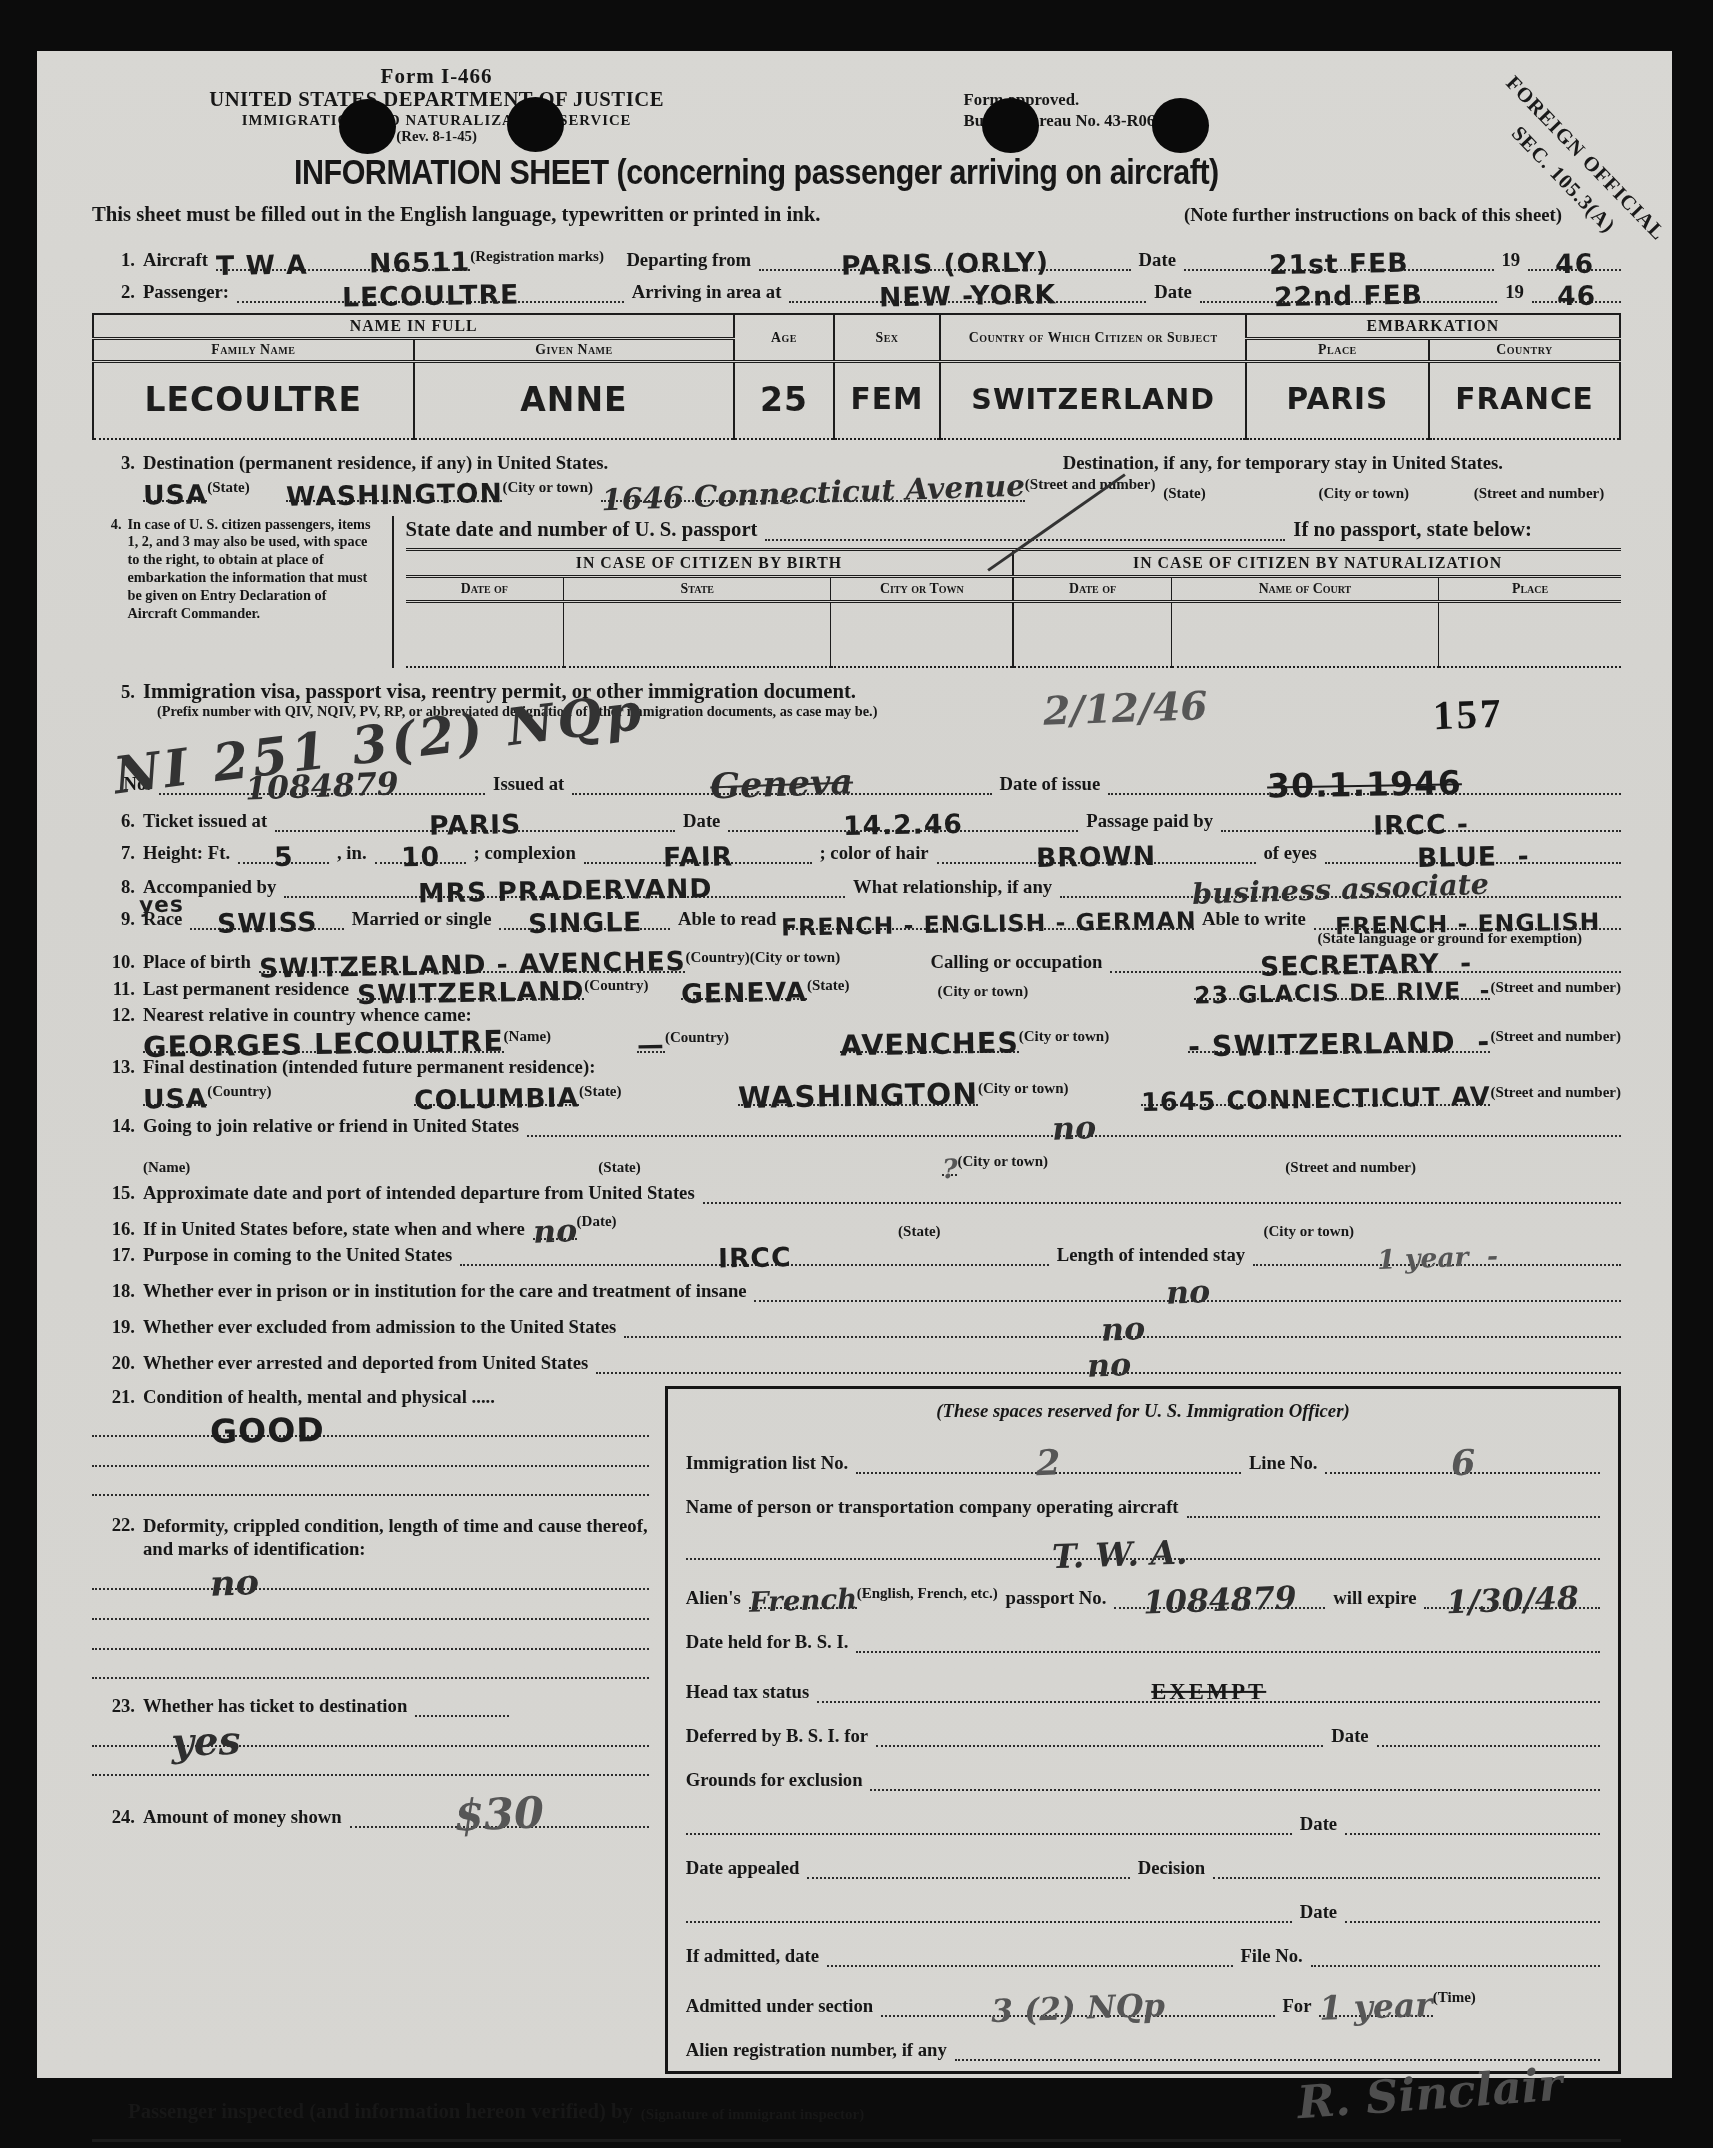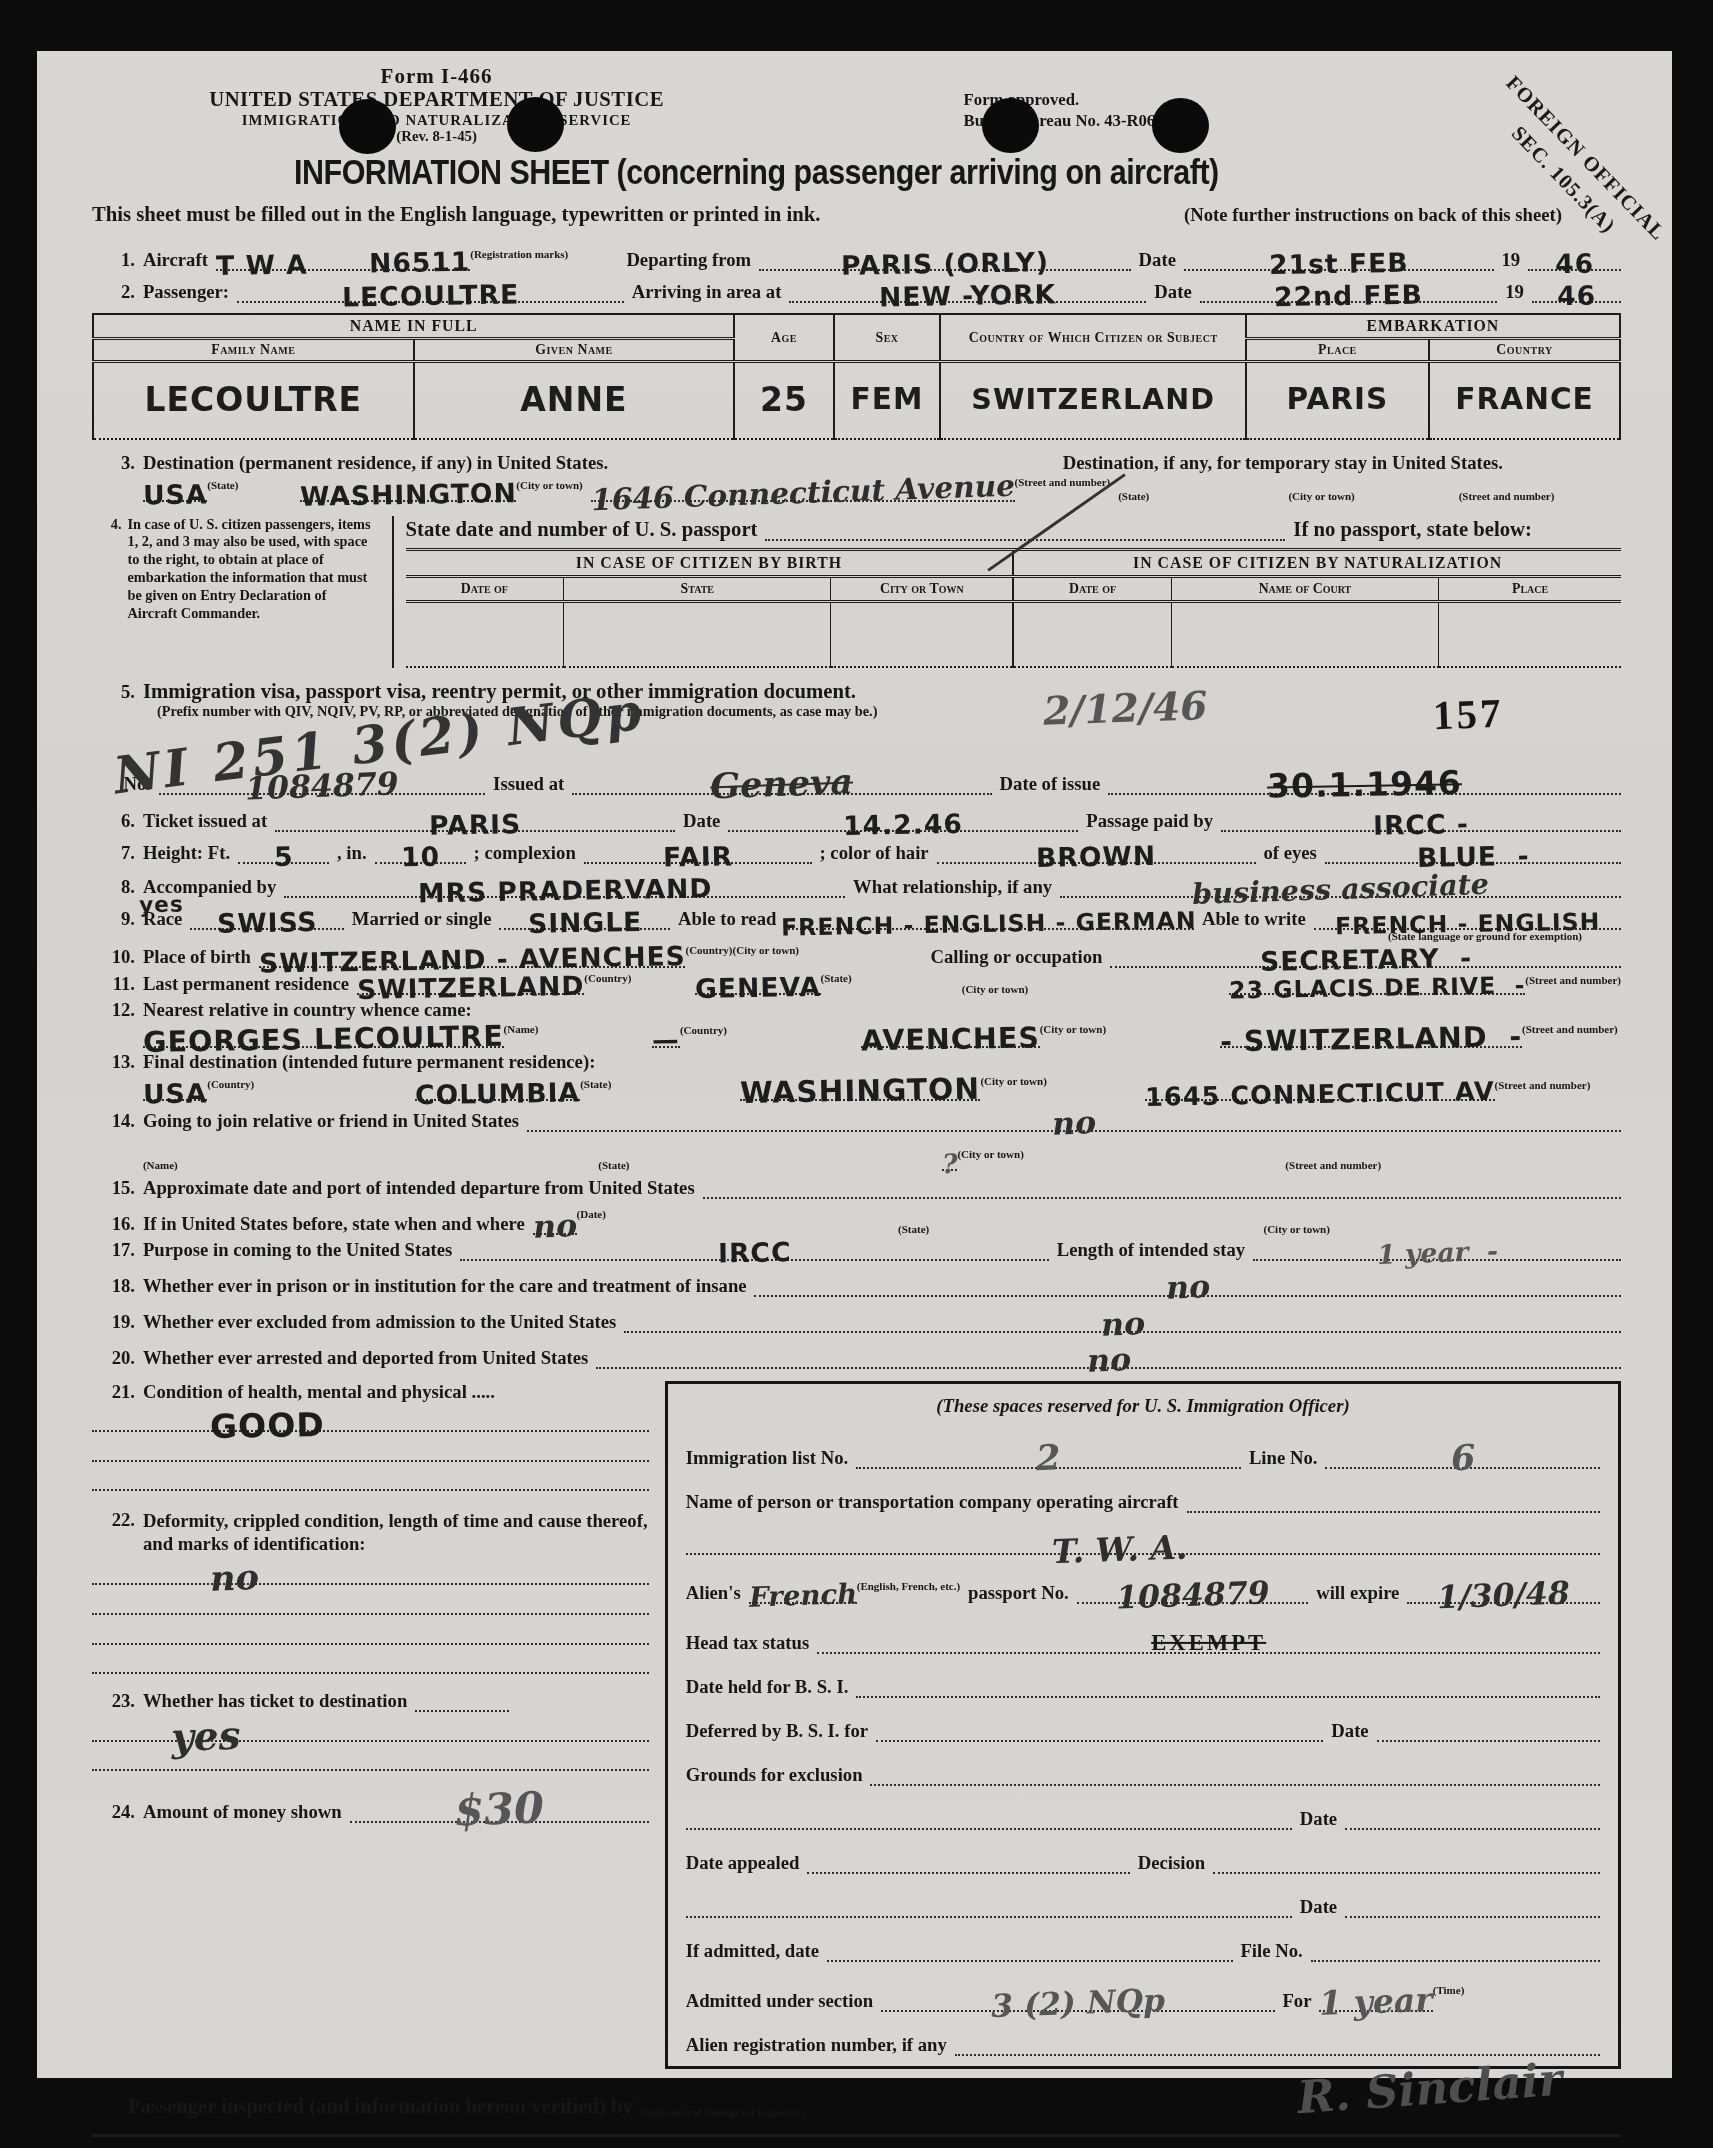--- a/index.html
+++ b/index.html
@@ -11,21 +11,21 @@
     padding:13.8px 51px 9.9px 55px;box-sizing:border-box;}
   .hole{position:absolute;width:57px;height:55px;border-radius:50%;background:#0a0a0a;}
   
   .b{font-weight:bold;}
   .row{display:flex;align-items:flex-end;gap:7.9px;margin-top:8.9px;}
   .num{font-weight:bold;flex:none;width:43px;text-align:right;}
   .lbl{font-weight:bold;white-space:nowrap;}
   .dots{flex:1;border-bottom:2px dotted #2a2a2a;display:flex;justify-content:center;align-items:flex-end;min-width:17.7px;position:relative;}
   .seg{display:flex;flex-direction:row;}
   .segline{border-bottom:2px dotted #2a2a2a;display:flex;justify-content:center;align-items:flex-end;min-height:9.9px;}
-  .sub{font-size:11px;font-weight:bold;text-align:right;white-space:nowrap;}
+  .sub{font-size:15px;font-weight:bold;text-align:right;white-space:nowrap;}
   
   .hw{font-family:"DejaVu Sans",sans-serif;font-weight:bold;font-size:26.6px;line-height:.8;
       letter-spacing:1px;white-space:pre;color:#1d1d1d;transform:rotate(-1deg) translateY(4.9px);}
   .hwsm{font-size:21.7px;}
   .hwc{font-family:"DejaVu Serif",serif;font-style:italic;font-weight:bold;font-size:25.6px;
       line-height:.8;white-space:pre;color:#2e2e2e;transform:rotate(-2deg) translateY(4.9px);}
   .pc{font-family:"DejaVu Serif",serif;font-style:italic;font-weight:bold;font-size:26.6px;
       line-height:.8;white-space:pre;color:#565656;transform:rotate(-2deg) translateY(4.9px);}
   .strike{text-decoration:line-through;text-decoration-thickness:2px;}
   .header{display:flex;align-items:flex-start;}
@@ -635,28 +635,28 @@
         <span class="lbl">passport No.</span>
         <span class="dots" style="flex:1.2">
               <span class="hwc" style="font-size:31.5px">1084879</span>
             </span>
         <span class="lbl">will expire</span>
         <span class="dots" style="flex:1">
               <span class="hwc" style="font-size:31.5px">1/30/48</span>
             </span>
       </div>
       <div class="row">
+        <span class="lbl">Date held for B. S. I.</span>
+        <span class="dots" style="flex:1"></span>
+      </div>
+      <div class="row">
         <span class="lbl">Head tax status</span>
         <span class="dots" style="flex:1">
               <span class="b strike" style="font-size:22.7px;letter-spacing:3px;transform:translateY(3.9px)">EXEMPT</span>
             </span>
-      </div>
-      <div class="row">
-        <span class="lbl">Date held for B. S. I.</span>
-        <span class="dots" style="flex:1"></span>
       </div>
       <div class="row">
         <span class="lbl">Deferred by B. S. I. for</span>
         <span class="dots" style="flex:1.6"></span>
         <span class="lbl">Date</span>
         <span class="dots" style="flex:.8"></span>
       </div>
       <div class="row">
         <span class="lbl">Grounds for exclusion</span>
         <span class="dots" style="flex:1"></span>

